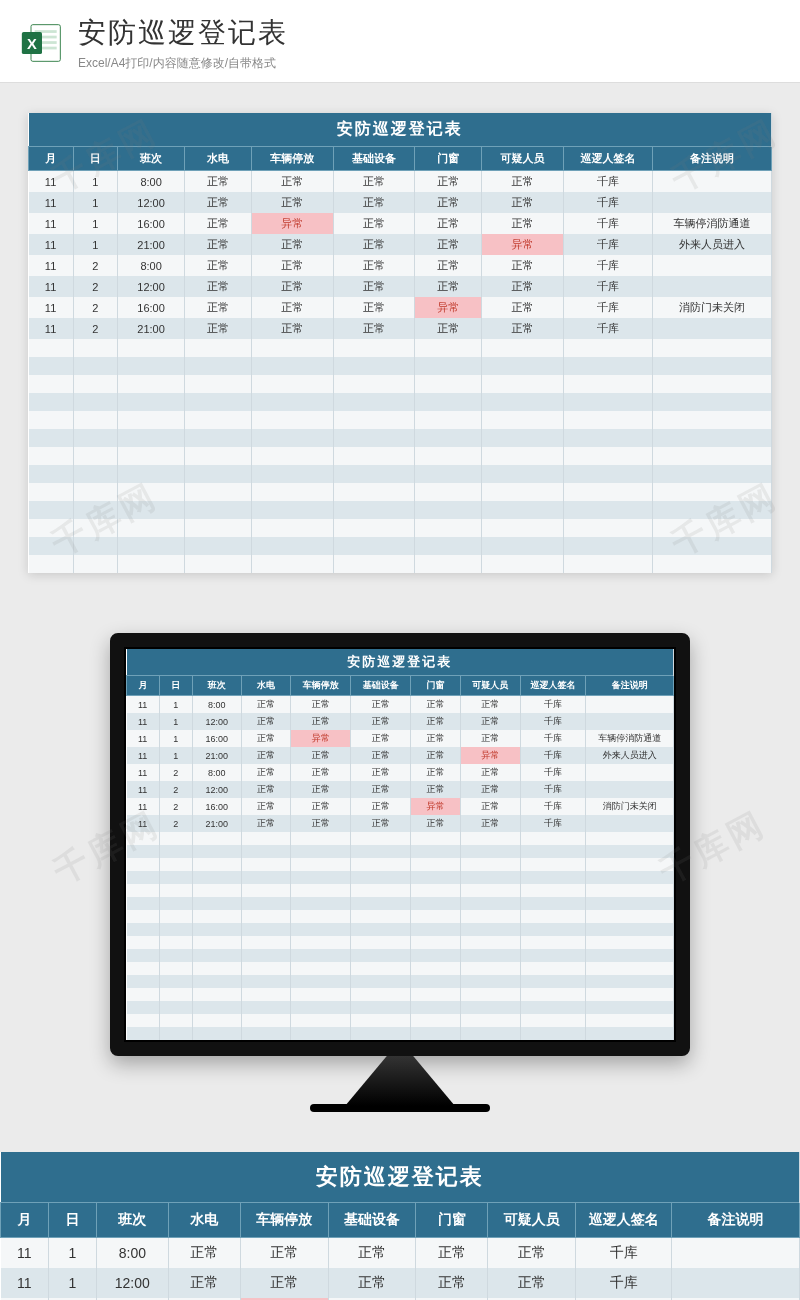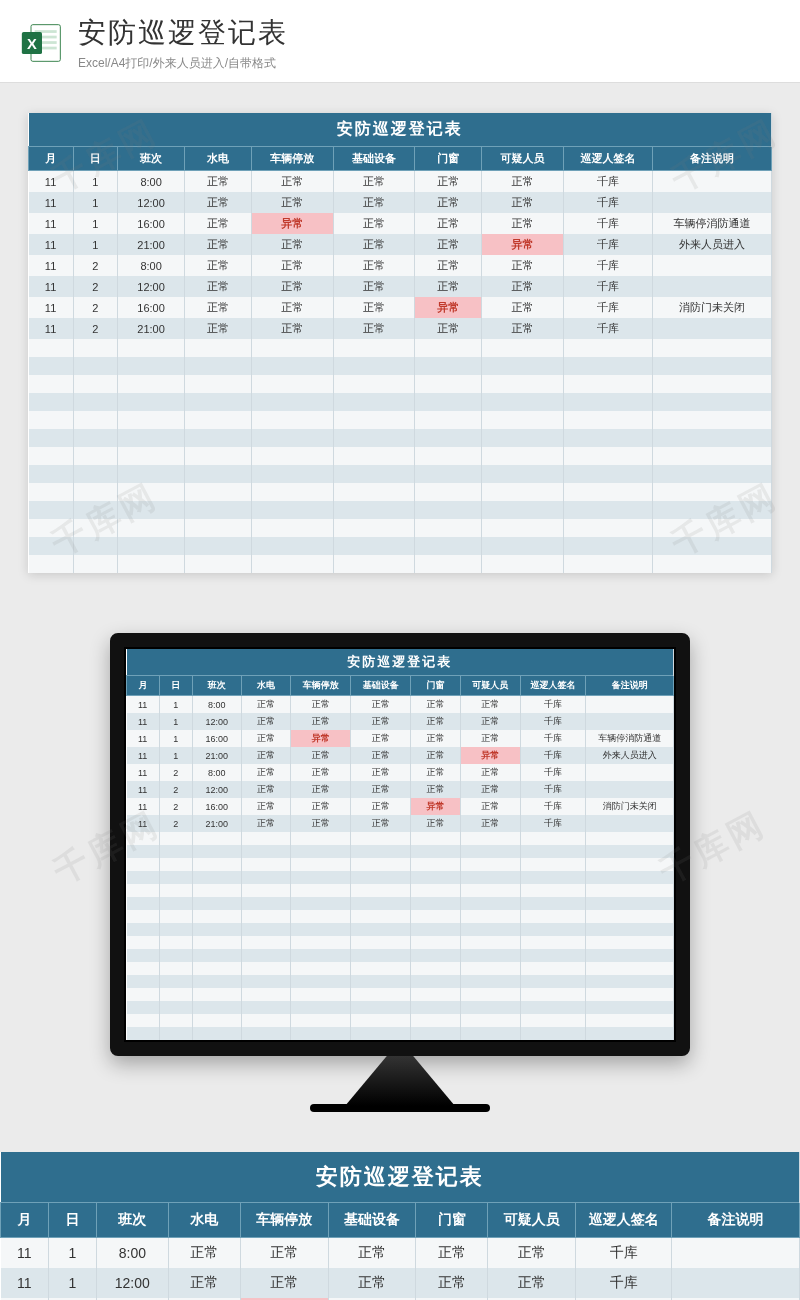--- a/index.html
+++ b/index.html
@@ -69,21 +69,21 @@
   text-align: center;
   border-right: 1px solid #cfd9df;
   color: #333;
   height: 18px;
 }
 .patrol-table tbody tr:nth-child(odd) td { background: #f5f7f8; }
 .patrol-table tbody tr:nth-child(even) td { background: #dce6eb; }
 .patrol-table td.abnormal {
   background: #f7c1c5 !important;
   color: #c0392b;
-  font-weight: bold;
+  font-weight: normal;
 }
 .monitor-section {
   margin: 60px auto 40px;
   width: 580px;
   position: relative;
 }
 .monitor-frame {
   background: #000;
   border: 14px solid #111;
   border-radius: 8px;
@@ -136,21 +136,21 @@
       <rect x="16" y="10" width="24" height="3" fill="#cde5d4"></rect>
       <rect x="16" y="16" width="24" height="3" fill="#cde5d4"></rect>
       <rect x="16" y="22" width="24" height="3" fill="#cde5d4"></rect>
       <rect x="16" y="28" width="24" height="3" fill="#cde5d4"></rect>
       <rect x="2" y="12" width="22" height="24" rx="2" fill="#1f7244"></rect>
       <text x="13" y="30" text-anchor="middle" fill="#fff" font-size="16" font-weight="bold" font-family="Arial">X</text>
     </svg>
   </div>
   <div class="title-block">
     <div class="big-title">安防巡逻登记表</div>
-    <div class="subtitle">Excel/A4打印/外来人员进入/自带格式</div>
+    <div class="subtitle">Excel/A4打印/内容随意修改/自带格式</div>
   </div>
 </div>
 
 <div class="sheet-wrap" style="position:relative;">
   <table class="patrol-table" id="tbl-main">
       <colgroup>
         <col style="width:6%">
         <col style="width:6%">
         <col style="width:9%">
         <col style="width:9%">

